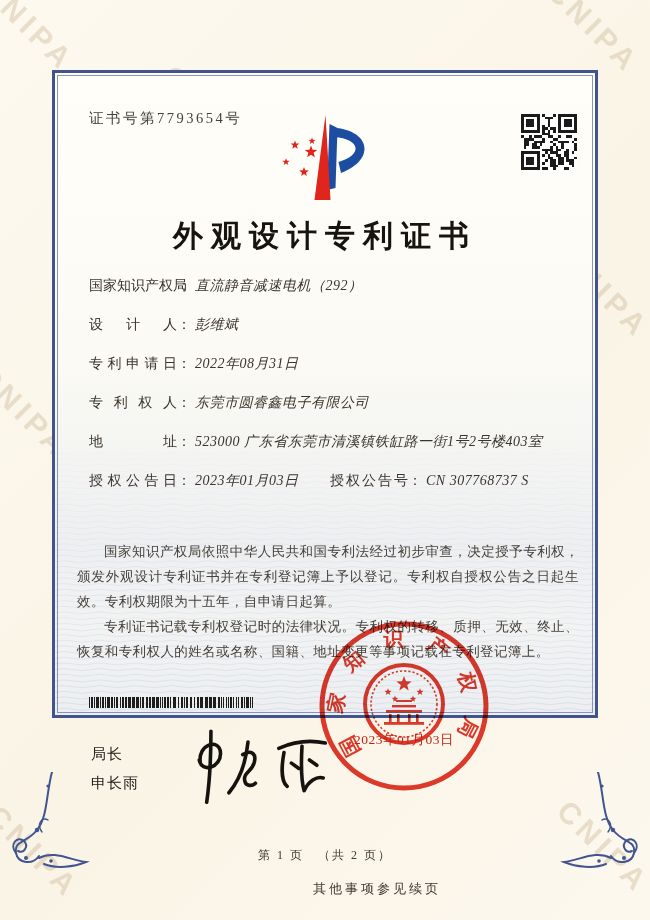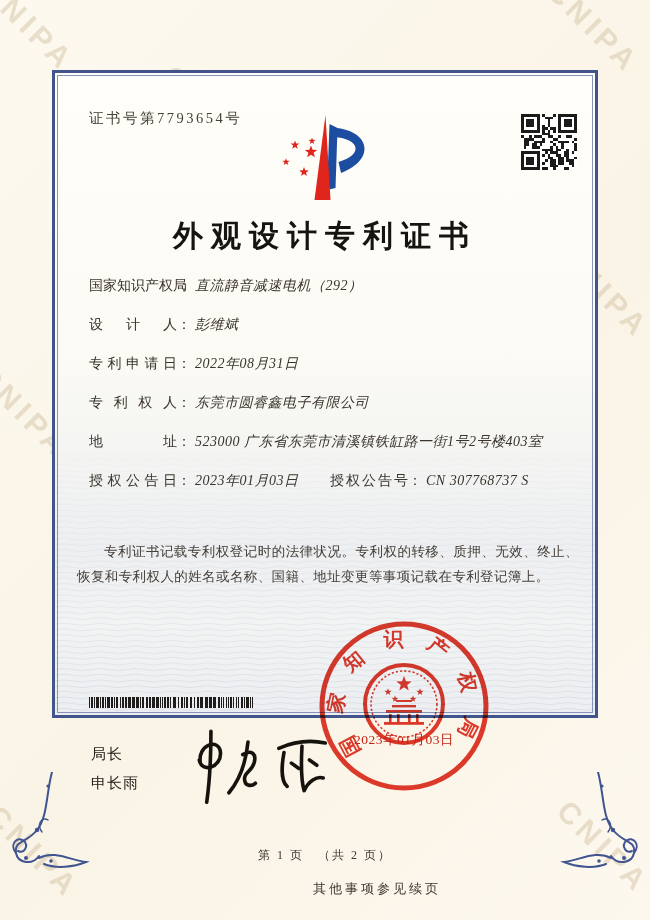--- a/index.html
+++ b/index.html
@@ -279,20 +279,21 @@
         <span>
           <span class="flabel">授权公告日</span><span class="fcolon">：</span><span class="fval">2023年01月03日</span>
         </span>
         <span class="grant2">
           <span class="flabel">授权公告号</span><span class="fcolon">：</span><span class="fval">CN 307768737 S</span>
         </span>
       </div>
     </div>
 
     <div class="paras">
+      <p>国家知识产权局依照中华人民共和国专利法经过初步审查，决定授予专利权，颁发外观设计专利证书并在专利登记簿上予以登记。专利权自授权公告之日起生效。专利权期限为十五年，自申请日起算。</p>
       <p>专利证书记载专利权登记时的法律状况。专利权的转移、质押、无效、终止、恢复和专利权人的姓名或名称、国籍、地址变更等事项记载在专利登记簿上。</p>
     </div>
 
     <svg class="barcode" id="barcode" viewBox="0 0 166 11" preserveAspectRatio="none" shape-rendering="crispEdges">
         <rect x="0" y="0" width="1" height="11" fill="#1f1d1b"></rect>
         <rect x="2" y="0" width="2" height="11" fill="#1f1d1b"></rect>
         <rect x="5" y="0" width="1" height="11" fill="#1f1d1b"></rect>
         <rect x="7" y="0" width="3" height="11" fill="#1f1d1b"></rect>
         <rect x="11" y="0" width="1" height="11" fill="#1f1d1b"></rect>
         <rect x="13" y="0" width="2" height="11" fill="#1f1d1b"></rect>

